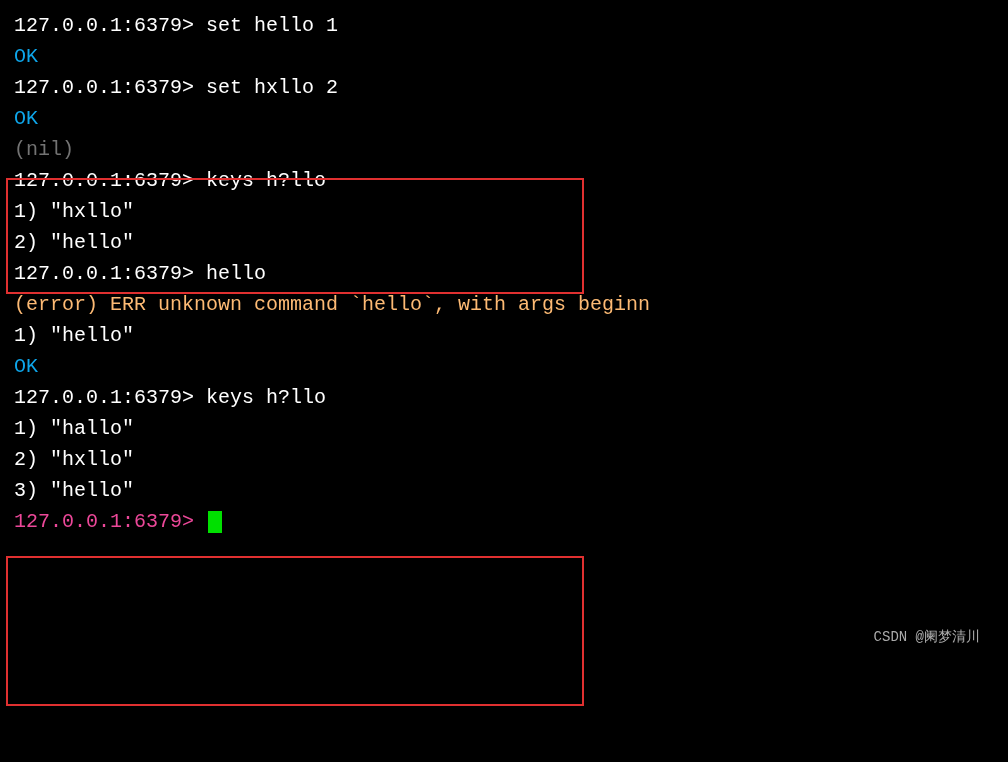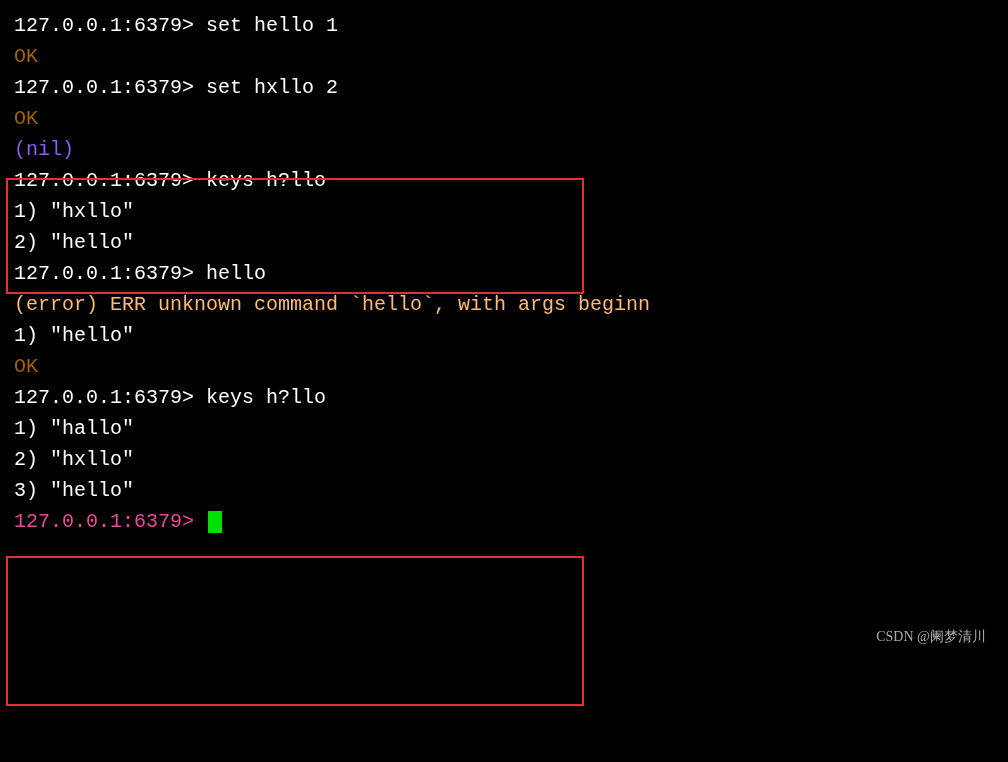--- a/index.html
+++ b/index.html
@@ -29,25 +29,25 @@
       line-height: 1.55;
       white-space: pre;
       color: #ec4899;
     }
 
     .terminal-line.prompt {
       color: #fff;
     }
 
     .terminal-line.ok {
-      color: #a16207;
+      color: #0ea5e9;
     }
 
     .terminal-line.nil {
-      color: #8b5cf6;
+      color: #737373;
     }
 
     .terminal-line.error {
       color: #fdba74;
     }
 
     .terminal-line.result {
       color: #fff;
     }
 
@@ -76,24 +76,24 @@
       width: 14px;
       height: 22px;
       background: #00e000;
       vertical-align: middle;
       margin-left: 2px;
     }
 
     .watermark {
       position: absolute;
       bottom: 12px;
-      right: 22px;
+      right: 28px;
       color: #aaa;
       font-size: 14px;
-      font-family: Liberation Serif, serif;
+      font-family: Liberation Mono, monospace;
     }
   </style>
 </head>
 <body>
 
 <div class="terminal">
 
   <div id="terminal-lines">
       <div class="terminal-line prompt">127.0.0.1:6379&gt; set hello 1</div>
       <div class="terminal-line ok">OK</div>

